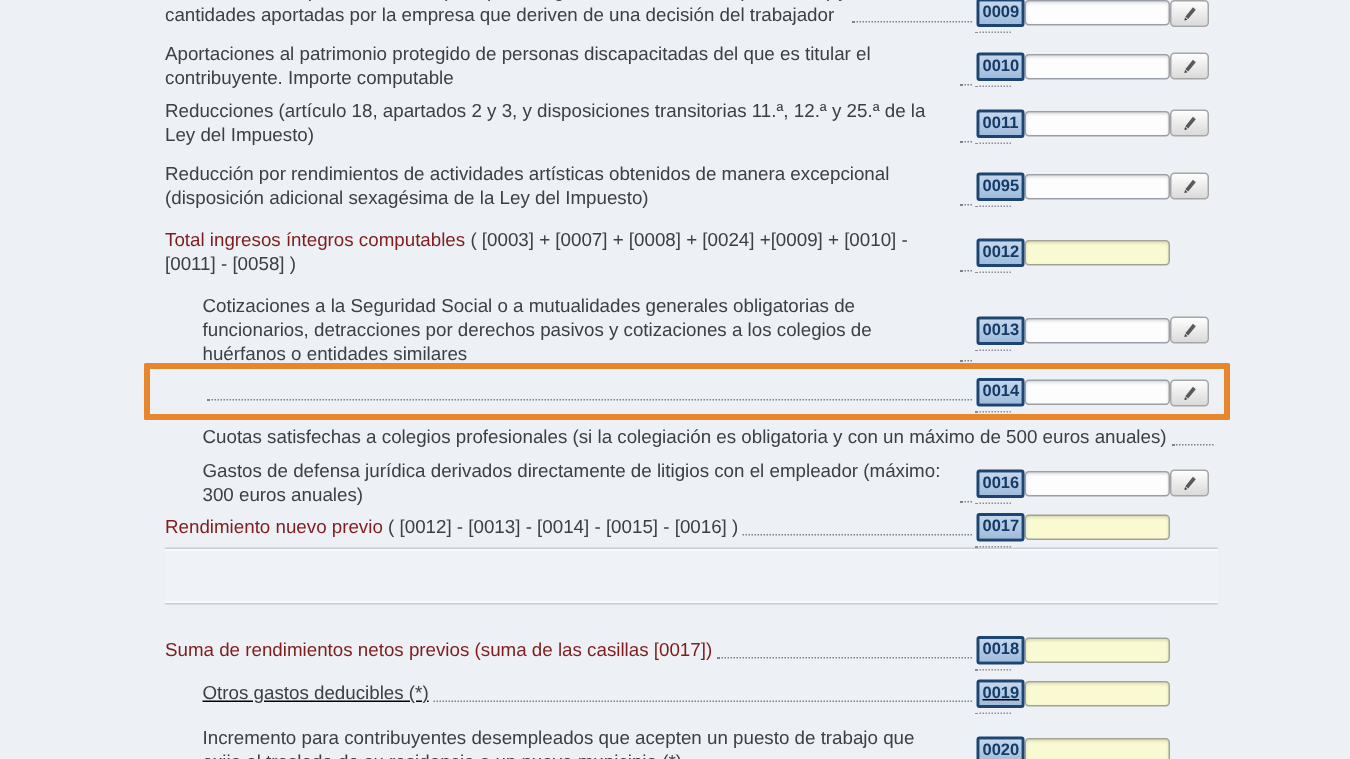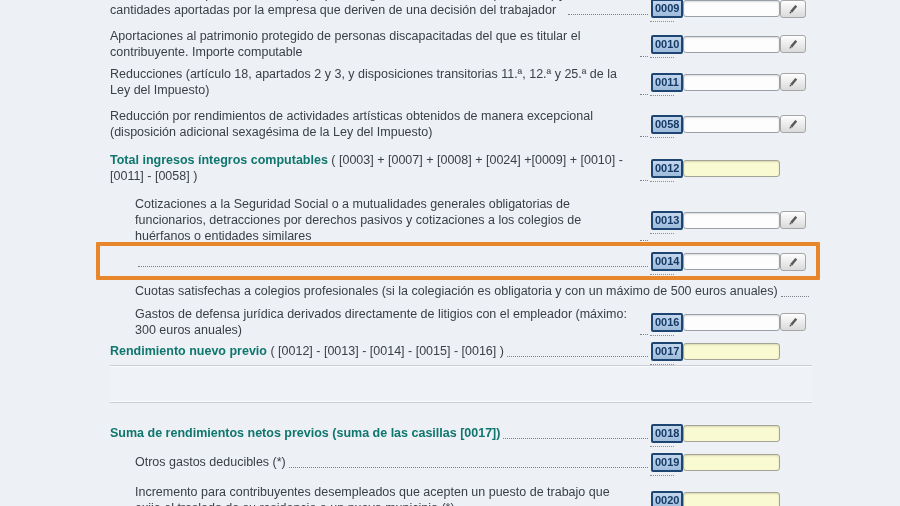--- a/index.html
+++ b/index.html
@@ -13,21 +13,21 @@
   #section-1{margin-top:-14px;}
   #section-2{padding-top:10px;}
 
   .row{display:flex;align-items:center;position:relative;}
   .label{
     flex:1 1 auto;display:flex;align-items:flex-start;
     font-size:12.5px;line-height:16px;color:#3b4046;
     min-width:0;
   }
   .label .txt{flex:0 1 auto;}
-  .label .bold-part{font-weight:bold;color:#0f766e;}
+  .label .bold-part{font-weight:normal;color:#7f1d1d;}
   .indent .label{padding-left:25px;}
   .clipline{display:block;}
   .leader{
     flex:1 0 8px;border-bottom:1px dotted #7d828a;
     margin:0 3px 3px 3px;align-self:flex-end;height:13px;
   }
   .controls{
     flex:0 0 auto;display:flex;align-items:center;gap:0;
     width:161px;align-self:center;
   }
@@ -123,21 +123,21 @@
             </svg>
           </button>
         </div>
       </div>
       <div class="row row-0058" style="margin-top: 10px;">
         <div class="label">
           <span class="txt"><span>Reducción por rendimientos de actividades artísticas obtenidos de manera excepcional (disposición adicional sexagésima de la Ley del Impuesto)</span></span>
           <div class="leader"></div>
         </div>
         <div class="controls">
-          <span class="code">0058</span>
+          <span class="code">0095</span>
           <input type="text" class="field" style="">
           <button class="pencil">
             <svg width="12" height="12" viewBox="0 0 12 12">
               <path d="M3.2 8.1 L8.3 1.9 L10.2 3.5 L5.1 9.7 Z" fill="#5a5a5a"></path>
               <path d="M4.6 10.1 L2.6 10.6 L3.0 8.6 Z" fill="#333"></path>
             </svg>
           </button>
         </div>
       </div>
       <div class="row row-0012" style="margin-top: 12px;">
@@ -220,21 +220,21 @@
       <div class="row row-0018" style="margin-top: 11px;">
         <div class="label">
           <span class="txt"><span class="bold-part">Suma de rendimientos netos previos (suma de las casillas [0017])</span><span></span></span>
           <div class="leader"></div>
         </div>
         <div class="controls">
           <span class="code">0018</span>
           <input type="text" class="field yellow" readonly="" style="">
         </div>
       </div>
-      <div class="row row-0019 indent" style="margin-top: 10px;">
+      <div class="row row-0019 indent" style="margin-top: 10px; text-decoration: underline;">
         <div class="label">
           <span class="txt"><span>Otros gastos deducibles (*)</span></span>
           <div class="leader"></div>
         </div>
         <div class="controls">
           <span class="code">0019</span>
           <input type="text" class="field yellow" readonly="" style="">
         </div>
       </div>
       <div class="row row-0020 indent" style="margin-top: 12px;">

